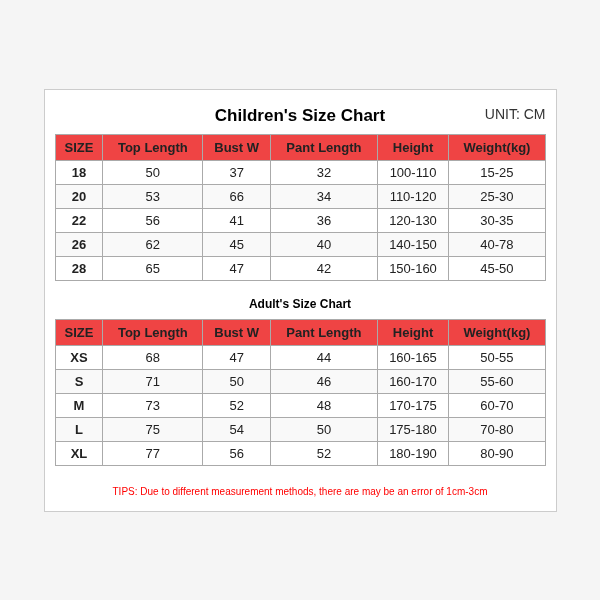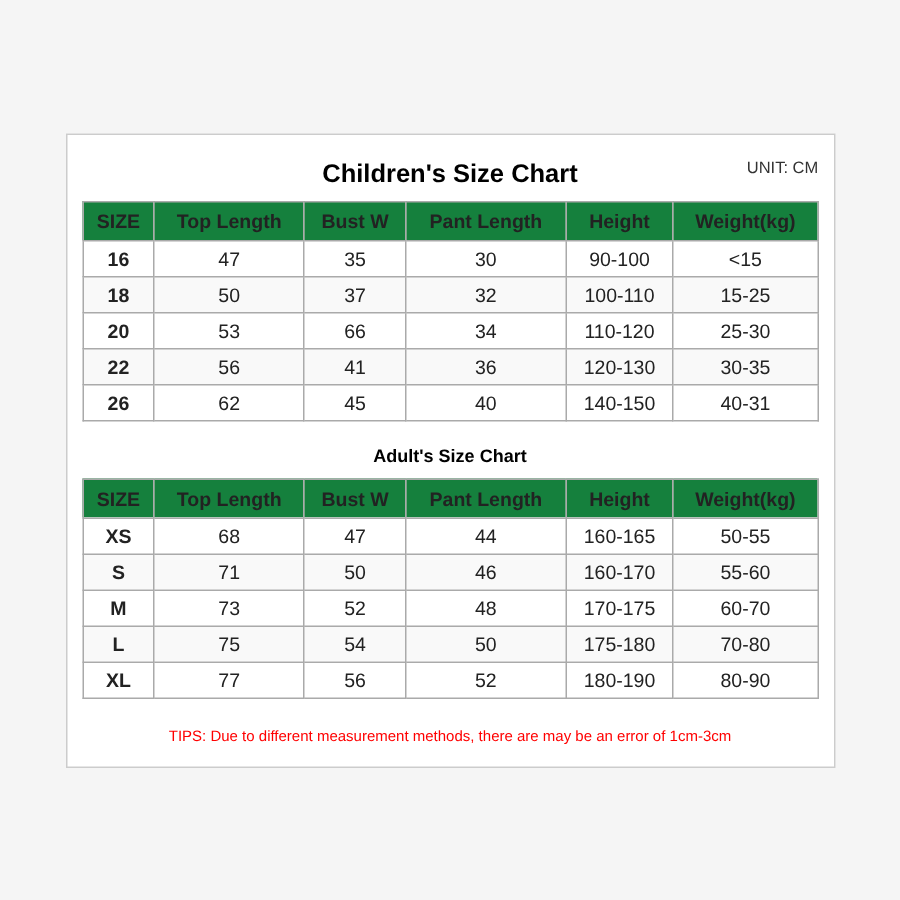--- a/index.html
+++ b/index.html
@@ -22,32 +22,32 @@
       text-align: center;
       font-size: 17px;
       font-weight: bold;
       padding: 6px 0 2px 0;
       position: relative;
     }
     .unit-label {
       position: absolute;
       right: 0;
       top: 6px;
-      font-size: 11px;
+      font-size: 14px;
       font-weight: normal;
       color: #333;
     }
     table {
       width: 100%;
       border-collapse: collapse;
       margin-top: 6px;
       font-size: 13px;
     }
     th {
-      background: #15803d;
+      background: #ef4444;
       border: 1px solid #aaa;
       padding: 5px 4px;
       text-align: center;
       font-weight: bold;
       color: #222;
     }
     td {
       border: 1px solid #aaa;
       padding: 4px 4px;
       text-align: center;
@@ -85,28 +85,20 @@
       <tr>
         <th>SIZE</th>
         <th>Top Length</th>
         <th>Bust W</th>
         <th>Pant Length</th>
         <th>Height</th>
         <th>Weight(kg)</th>
       </tr>
     </thead>
     <tbody id="children-tbody">
-    <tr>
-          <td class="size-col">16</td>
-          <td>47</td>
-          <td>35</td>
-          <td>30</td>
-          <td>90-100</td>
-          <td>&lt;15</td>
-        </tr>
         <tr>
           <td class="size-col">18</td>
           <td>50</td>
           <td>37</td>
           <td>32</td>
           <td>100-110</td>
           <td>15-25</td>
         </tr>
         <tr>
           <td class="size-col">20</td>
@@ -123,21 +115,29 @@
           <td>36</td>
           <td>120-130</td>
           <td>30-35</td>
         </tr>
         <tr>
           <td class="size-col">26</td>
           <td>62</td>
           <td>45</td>
           <td>40</td>
           <td>140-150</td>
-          <td>40-31</td>
+          <td>40-78</td>
+        </tr>
+        <tr>
+          <td class="size-col">28</td>
+          <td>65</td>
+          <td>47</td>
+          <td>42</td>
+          <td>150-160</td>
+          <td>45-50</td>
         </tr>
       </tbody>
   </table>
 
   <div class="section-title">
     <span>Adult's Size Chart</span>
   </div>
 
   <table>
     <thead>

